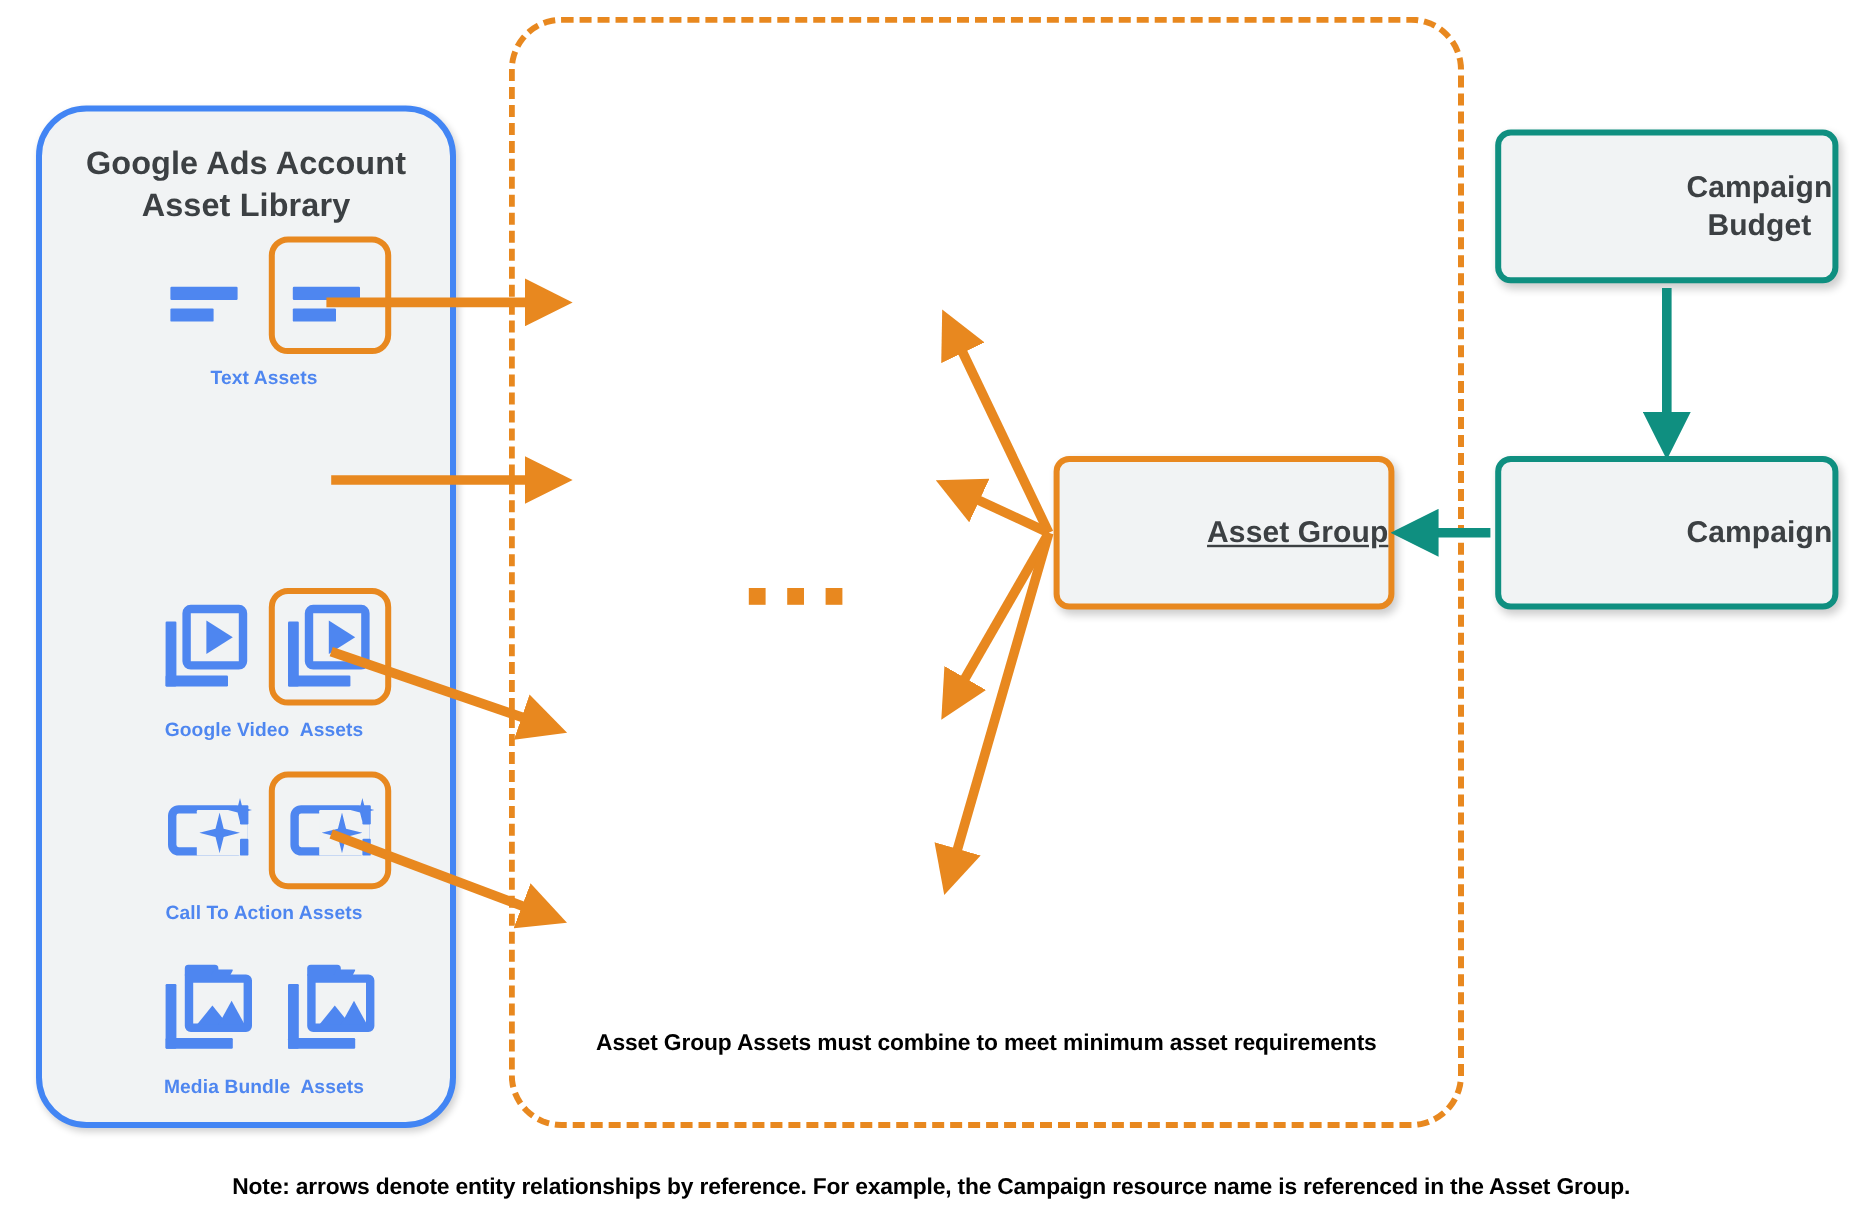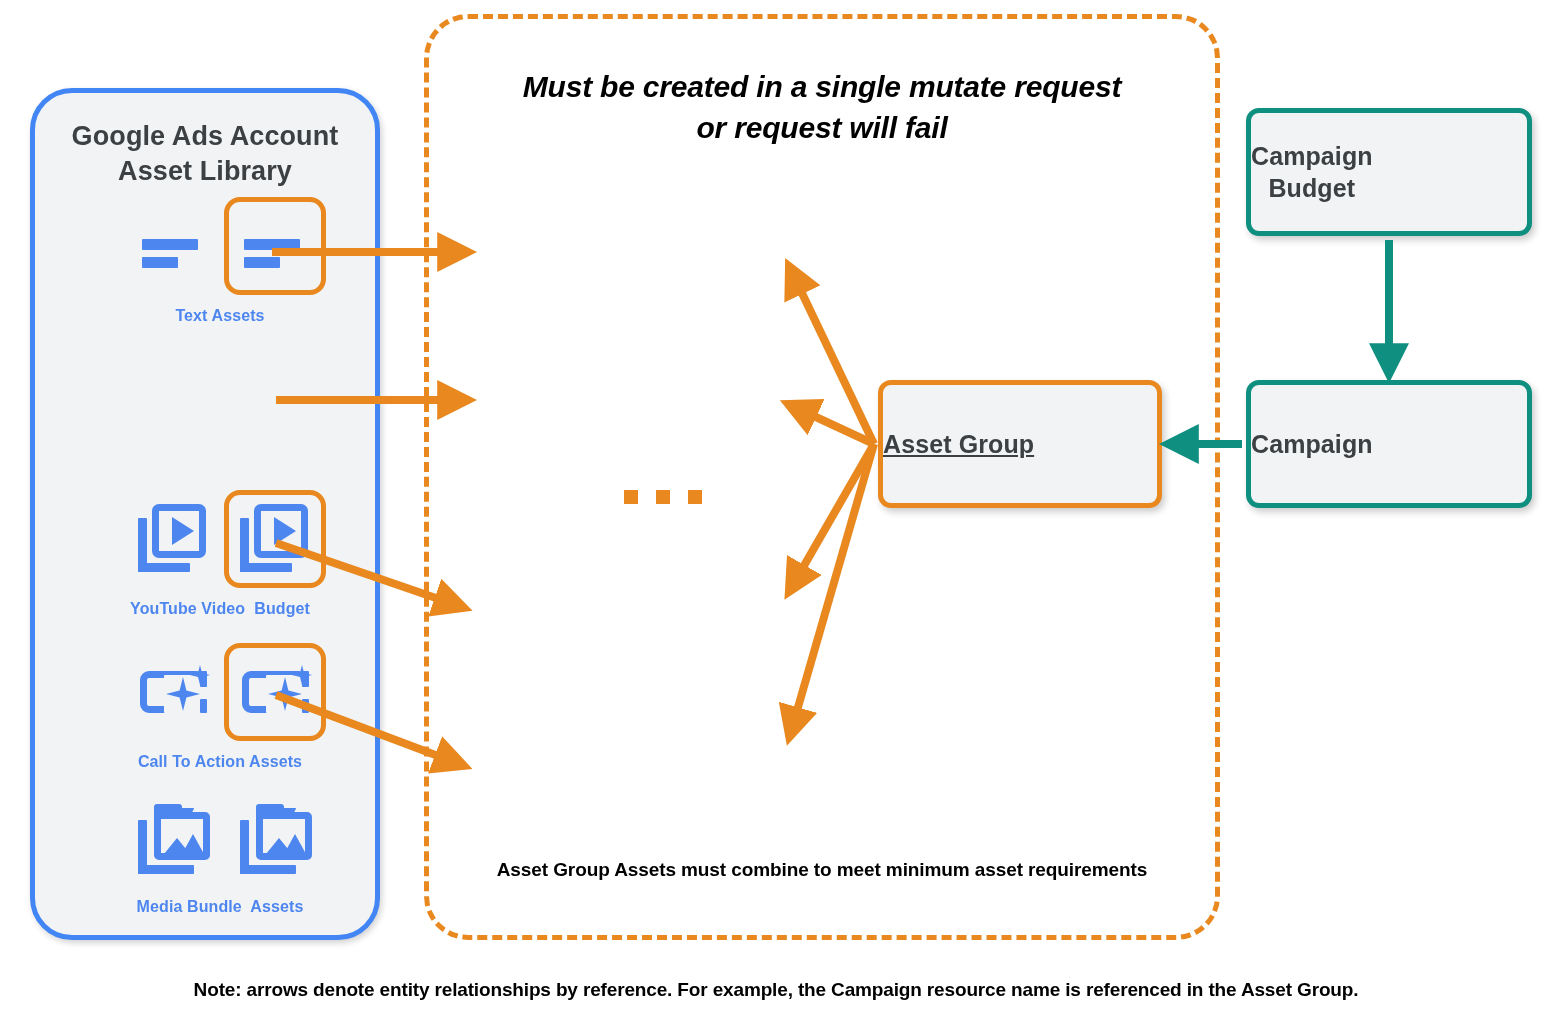--- a/index.html
+++ b/index.html
@@ -56,21 +56,21 @@
     line-height:1.35;letter-spacing:-.2px;
   }
   .region-footnote{
     position:absolute;left:20px;right:20px;bottom:54px;text-align:center;
     font-size:19px;font-weight:700;color:#000;letter-spacing:-.1px;
   }
 
   
   .node{
     position:absolute;background:#f1f3f4;box-sizing:border-box;
-    border-radius:13px;display:flex;align-items:center;justify-content:flex-start;
+    border-radius:13px;display:flex;align-items:center;justify-content:flex-end;
     text-align:center;font-size:25px;font-weight:700;color:#3c4043;
     line-height:1.3;box-shadow:3px 4px 7px rgba(0,0,0,.20);
     letter-spacing:.1px;
   }
   .node.orange{border:5px solid #e8881f;text-decoration:underline;}
   .node.teal{border:5px solid #0f8f80;}
 
   .aga1{left:480px;top:186px;width:286px;height:120px;}
   .aga2{left:480px;top:336px;width:286px;height:120px;}
   .aga3{left:480px;top:551px;width:286px;height:120px;}
@@ -91,24 +91,20 @@
     position:absolute;left:0;right:0;bottom:16px;text-align:center;
     font-size:19px;font-weight:700;color:#000;letter-spacing:-.15px;z-index:5;margin-top:20px;
   }
 </style>
 </head>
 <body>
 
 <div id="stage">
 
   <div class="mutate-region">
-    <div class="mutate-title">
-      <div>Must be created in a single mutate request</div>
-      <div>or request will fail</div>
-    </div>
     <div class="region-footnote">Asset Group Assets must combine to meet minimum asset requirements</div>
   </div>
 
   <div class="lib-panel">
     <div class="lib-title">
       <div>Google Ads Account</div>
       <div>Asset Library</div>
     </div>
 
     <div class="asset-row" style="top:114px">
@@ -144,21 +140,21 @@
         <div class="hl-box"></div>
         <div class="icon-slot b">
           <div class="ic">
             <div class="bar" style="left:4px;top:18px;width:9px;height:54px;"></div>
             <div class="bar" style="left:4px;top:63px;width:52px;height:9px;"></div>
             <div class="sq-out" style="left:18px;top:4px;width:54px;height:54px;"></div>
             <div class="tri" style="left:38px;top:17px;border-top:14px solid transparent;border-bottom:14px solid transparent;border-left:22px solid #4e86f0;"></div>
           </div>
         </div>
       </div>
-      <div class="row-label" style="top:100px">YouTube Video  Budget</div>
+      <div class="row-label" style="top:100px">Google Video  Assets</div>
     </div>
 
     <div class="asset-row" style="top:560px">
       <div class="icon-pair">
         <div class="icon-slot a">
           <div class="ic">
             <div class="sq-out" style="left:2px;top:18px;width:66px;height:42px;border-radius:9px;"></div>
             <div class="bar" style="left:26px;top:22px;width:42px;height:38px;background:#f1f3f4;"></div>
             <div class="tri" style="left:28px;top:24px;width:34px;height:34px;background:#4e86f0;
                  clip-path:polygon(50% 0%,60% 40%,100% 50%,60% 60%,50% 100%,40% 60%,0% 50%,40% 40%);"></div>

